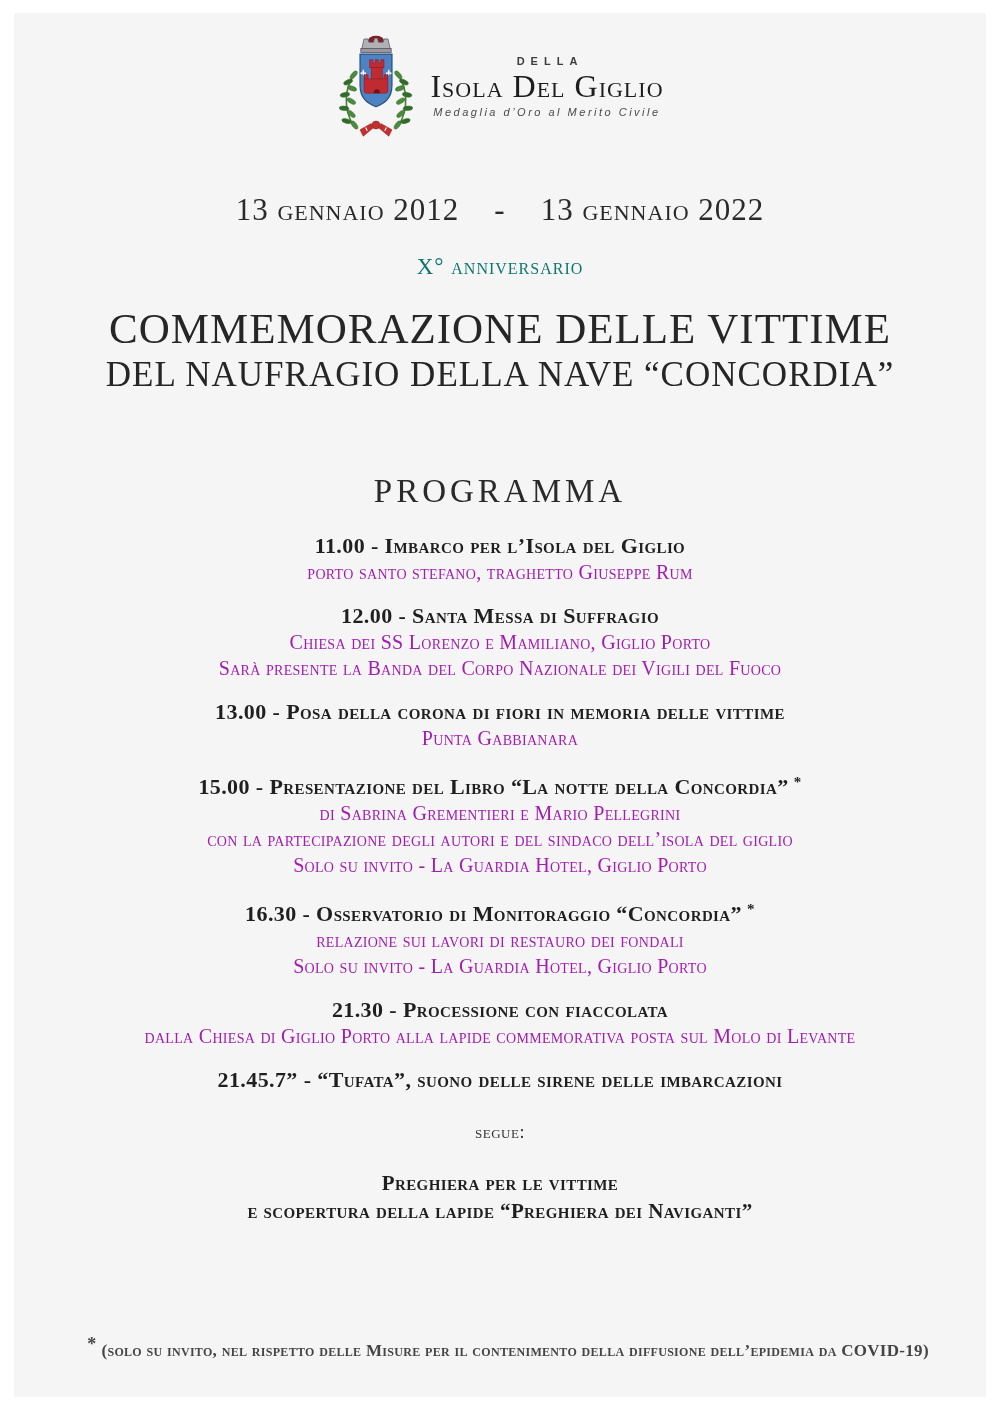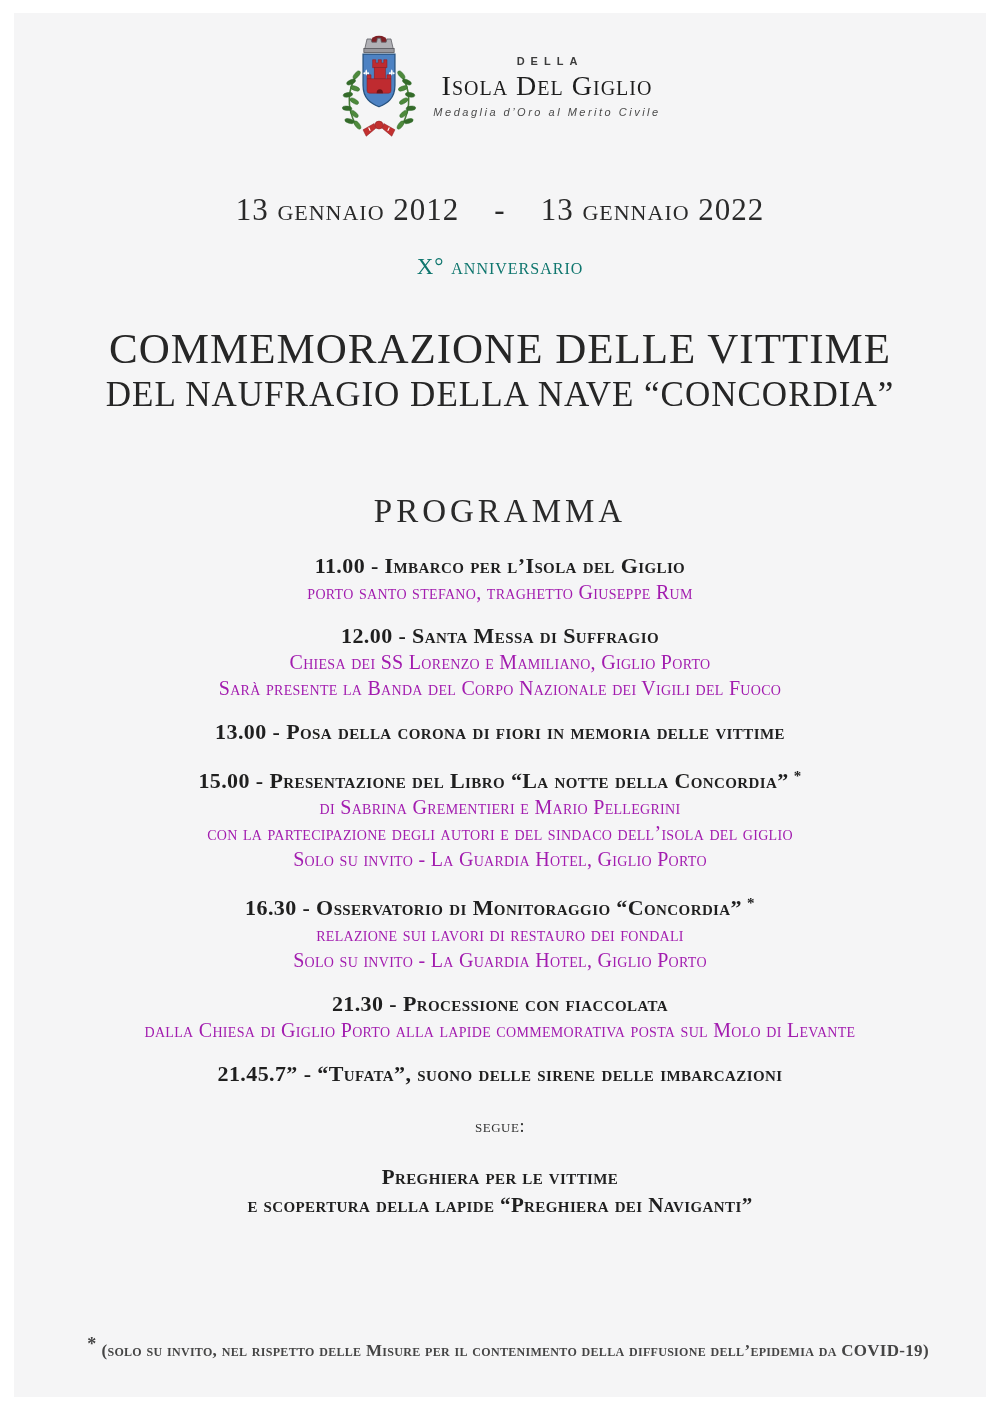--- a/index.html
+++ b/index.html
@@ -21,39 +21,39 @@
     display:flex;justify-content:center;align-items:center;gap:14px;
   }
   .crest{width:80px;height:110px;flex:0 0 auto;}
   .logo-text{text-align:center;}
   .comune{
     font-family:"Liberation Sans", sans-serif;
     font-size:11px;font-weight:bold;letter-spacing:6px;color:#3c3c3c;
     text-indent:6px;
   }
   .muni-name{
-    font-size:28px;font-variant:small-caps;letter-spacing:1px;
+    font-size:32px;font-variant:small-caps;letter-spacing:1px;
     color:#1d1d1d;line-height:34px;margin-top:2px;
   }
   .motto{
     font-family:"Liberation Sans", sans-serif;font-style:italic;
     font-size:11px;letter-spacing:2.5px;color:#4a4a4a;margin-top:3px;
   }
   
   .dates{
     margin-top:50px;font-size:31px;line-height:36px;
     font-variant:small-caps;letter-spacing:1px;color:#2a2a2a;
     white-space:pre;
   }
   .anniv{
     margin-top:26px;font-size:23px;line-height:26px;
     font-variant:small-caps;letter-spacing:1px;color:#0f766e;
   }
   
-  .title{margin:44px 0 0 0;font-weight:normal;}
+  .title{margin:24px 0 0 0;font-weight:normal;}
   .title-line1{font-size:43px;line-height:50px;letter-spacing:1px;color:#262626;}
   .title-line2{font-size:35px;line-height:42px;letter-spacing:1px;color:#262626;}
   
   .programma{
     margin:76px 0 0 0;font-weight:normal;
     font-size:33px;line-height:38px;letter-spacing:4px;color:#2a2a2a;
   }
   .program{margin-top:23px;}
   .item{margin-bottom:18px;}
   .item-title{
@@ -173,20 +173,21 @@
     </div>
 
     <div class="item">
       <div class="item-title"><span>12.00 - Santa Messa di Suffragio</span></div>
       <div class="item-detail">Chiesa dei SS Lorenzo e Mamiliano, Giglio Porto</div>
       <div class="item-detail">Sarà presente la Banda del Corpo Nazionale dei Vigili del Fuoco</div>
     </div>
 
     <div class="item">
       <div class="item-title"><span>13.00 - Posa della corona di fiori in memoria delle vittime</span></div>
+      <div class="item-detail">Punta Gabbianara</div>
     </div>
 
     <div class="item">
       <div class="item-title"><span>15.00 - Presentazione del Libro “La notte della Concordia”</span><sup class="note">*</sup></div>
       <div class="item-detail">di Sabrina Grementieri e Mario Pellegrini</div>
       <div class="item-detail">con la partecipazione degli autori e del sindaco dell’isola del giglio</div>
       <div class="item-detail">Solo su invito - La Guardia Hotel, Giglio Porto</div>
     </div>
 
     <div class="item">

